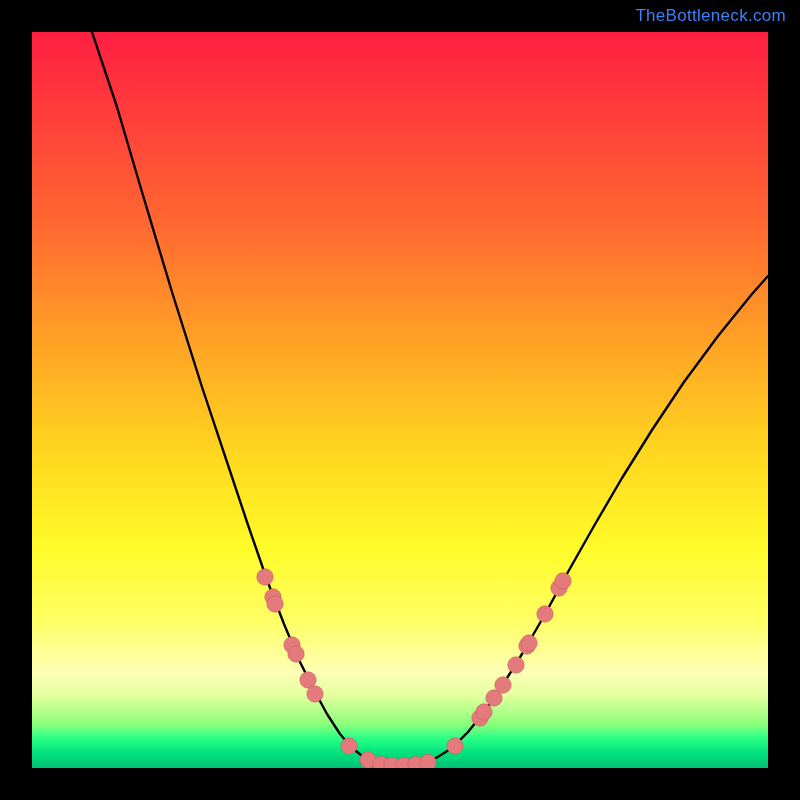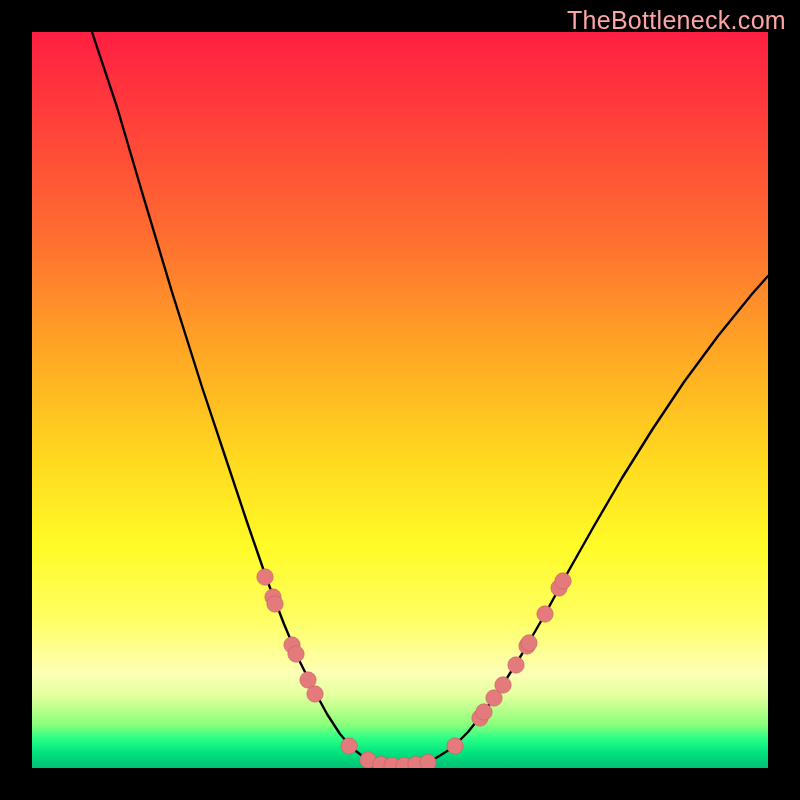--- a/index.html
+++ b/index.html
@@ -38,22 +38,22 @@
       #8dff7a 94%,
       #2aff86 96%,
       #00e27e 98%,
       #00c074 100%
     );
   }
   .watermark {
     position: absolute;
     top: 6px;
     right: 14px;
-    color: #fca5a5;
-    font-size: 25px;
+    color: #3b82f6;
+    font-size: 17px;
     font-weight: 500;
     letter-spacing: 0.3px;
   }
   svg.curve {
     position: absolute;
     left: 0;
     top: 0;
     width: 736px;
     height: 736px;
   }

